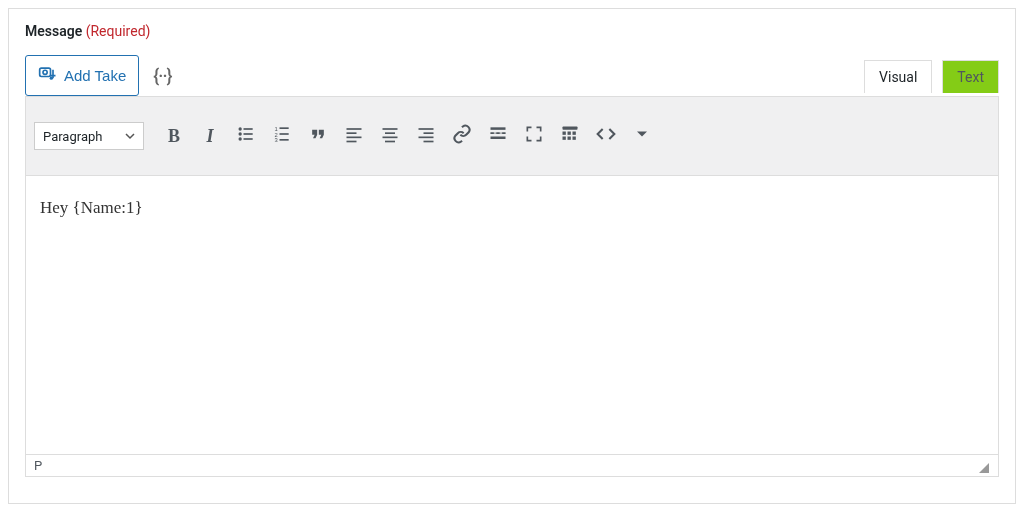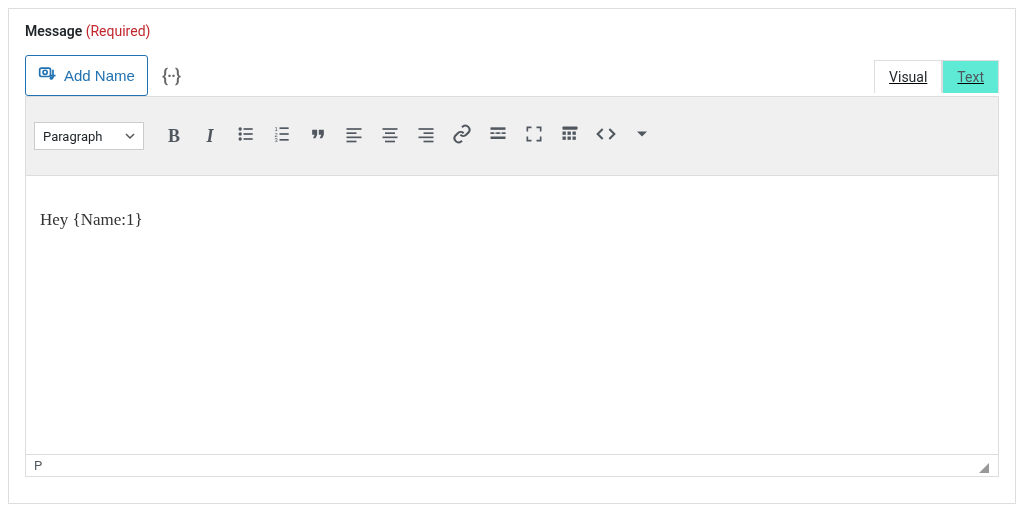--- a/index.html
+++ b/index.html
@@ -53,31 +53,30 @@
   .merge-tag-btn {
     color: #666;
     cursor: pointer;
     font-size: 18px;
     letter-spacing: -1px;
     font-weight: 500;
   }
   .tabs {
     display: flex;
     align-items: flex-end;
-    gap: 0;
-    text-decoration: underline;
+    gap: 10px;
   }
   .tab {
     border: 1px solid #ddd;
     border-bottom: none;
     padding: 8px 14px;
     font-size: 14px;
     color: #50575e;
     cursor: pointer;
-    background: #5eead4;
+    background: #84cc16;
     position: relative;
     top: 1px;
   }
   .tab.active {
     background: #fff;
     color: #1d2327;
     z-index: 2;
   }
   .editor-wrapper {
     border: 1px solid #ddd;
@@ -114,21 +113,21 @@
     align-items: center;
     justify-content: center;
     cursor: pointer;
     color: #50575e;
     border-radius: 2px;
   }
   .tb-btn svg { width: 20px; height: 20px; }
   .tb-btn.bold { font-weight: 700; font-size: 18px; font-family: Georgia, serif; }
   .tb-btn.italic { font-style: italic; font-weight: 700; font-size: 18px; font-family: Georgia, serif; }
   .content-area {
-    padding: 30px 14px;
+    padding: 18px 14px;
     font-family: Georgia, "Times New Roman", serif;
     font-size: 17px;
     line-height: 1.6;
     color: #333;
     height: 278px;
     overflow-y: auto;
   }
   .content-area p { margin-bottom: 18px; }
   .content-area a {
     color: #0016d9;
@@ -175,21 +174,21 @@
     <div class="left-buttons">
       <button class="add-media-btn">
         <span>
           <svg viewBox="0 0 24 24" fill="none" stroke="#2271b1" stroke-width="2">
             <rect x="2" y="5" width="13" height="10" rx="2" fill="none"></rect>
             <circle cx="8.5" cy="10" r="2.5" fill="none"></circle>
             <path d="M15 14 L21 14 M18 7 L18 17" stroke="#2271b1"></path>
             <circle cx="16" cy="17" r="2" fill="#2271b1" stroke="none"></circle>
           </svg>
         </span>
-        <span>Add Name</span>
+        <span>Add Take</span>
       </button>
       <span class="merge-tag-btn">{··}</span>
     </div>
     <div class="tabs">
       <div class="tab active">Visual</div>
       <div class="tab">Text</div>
     </div>
   </div>
 
   <div class="editor-wrapper">

